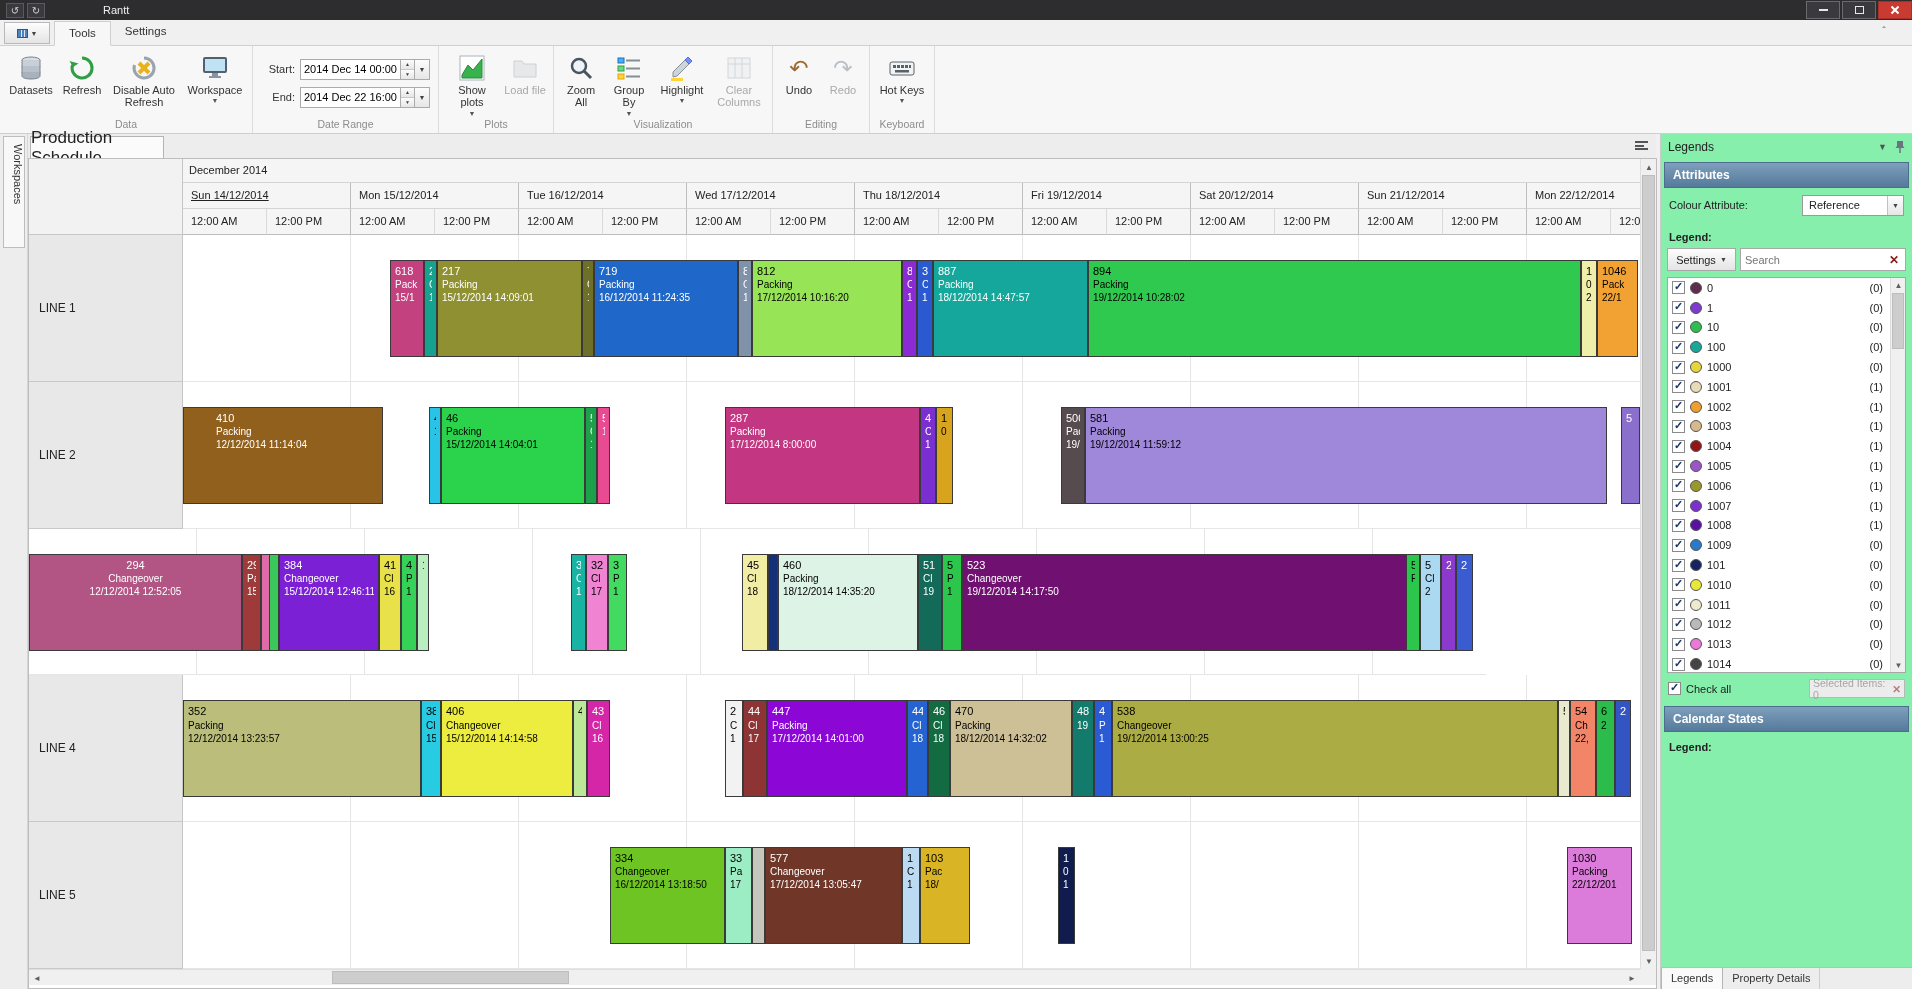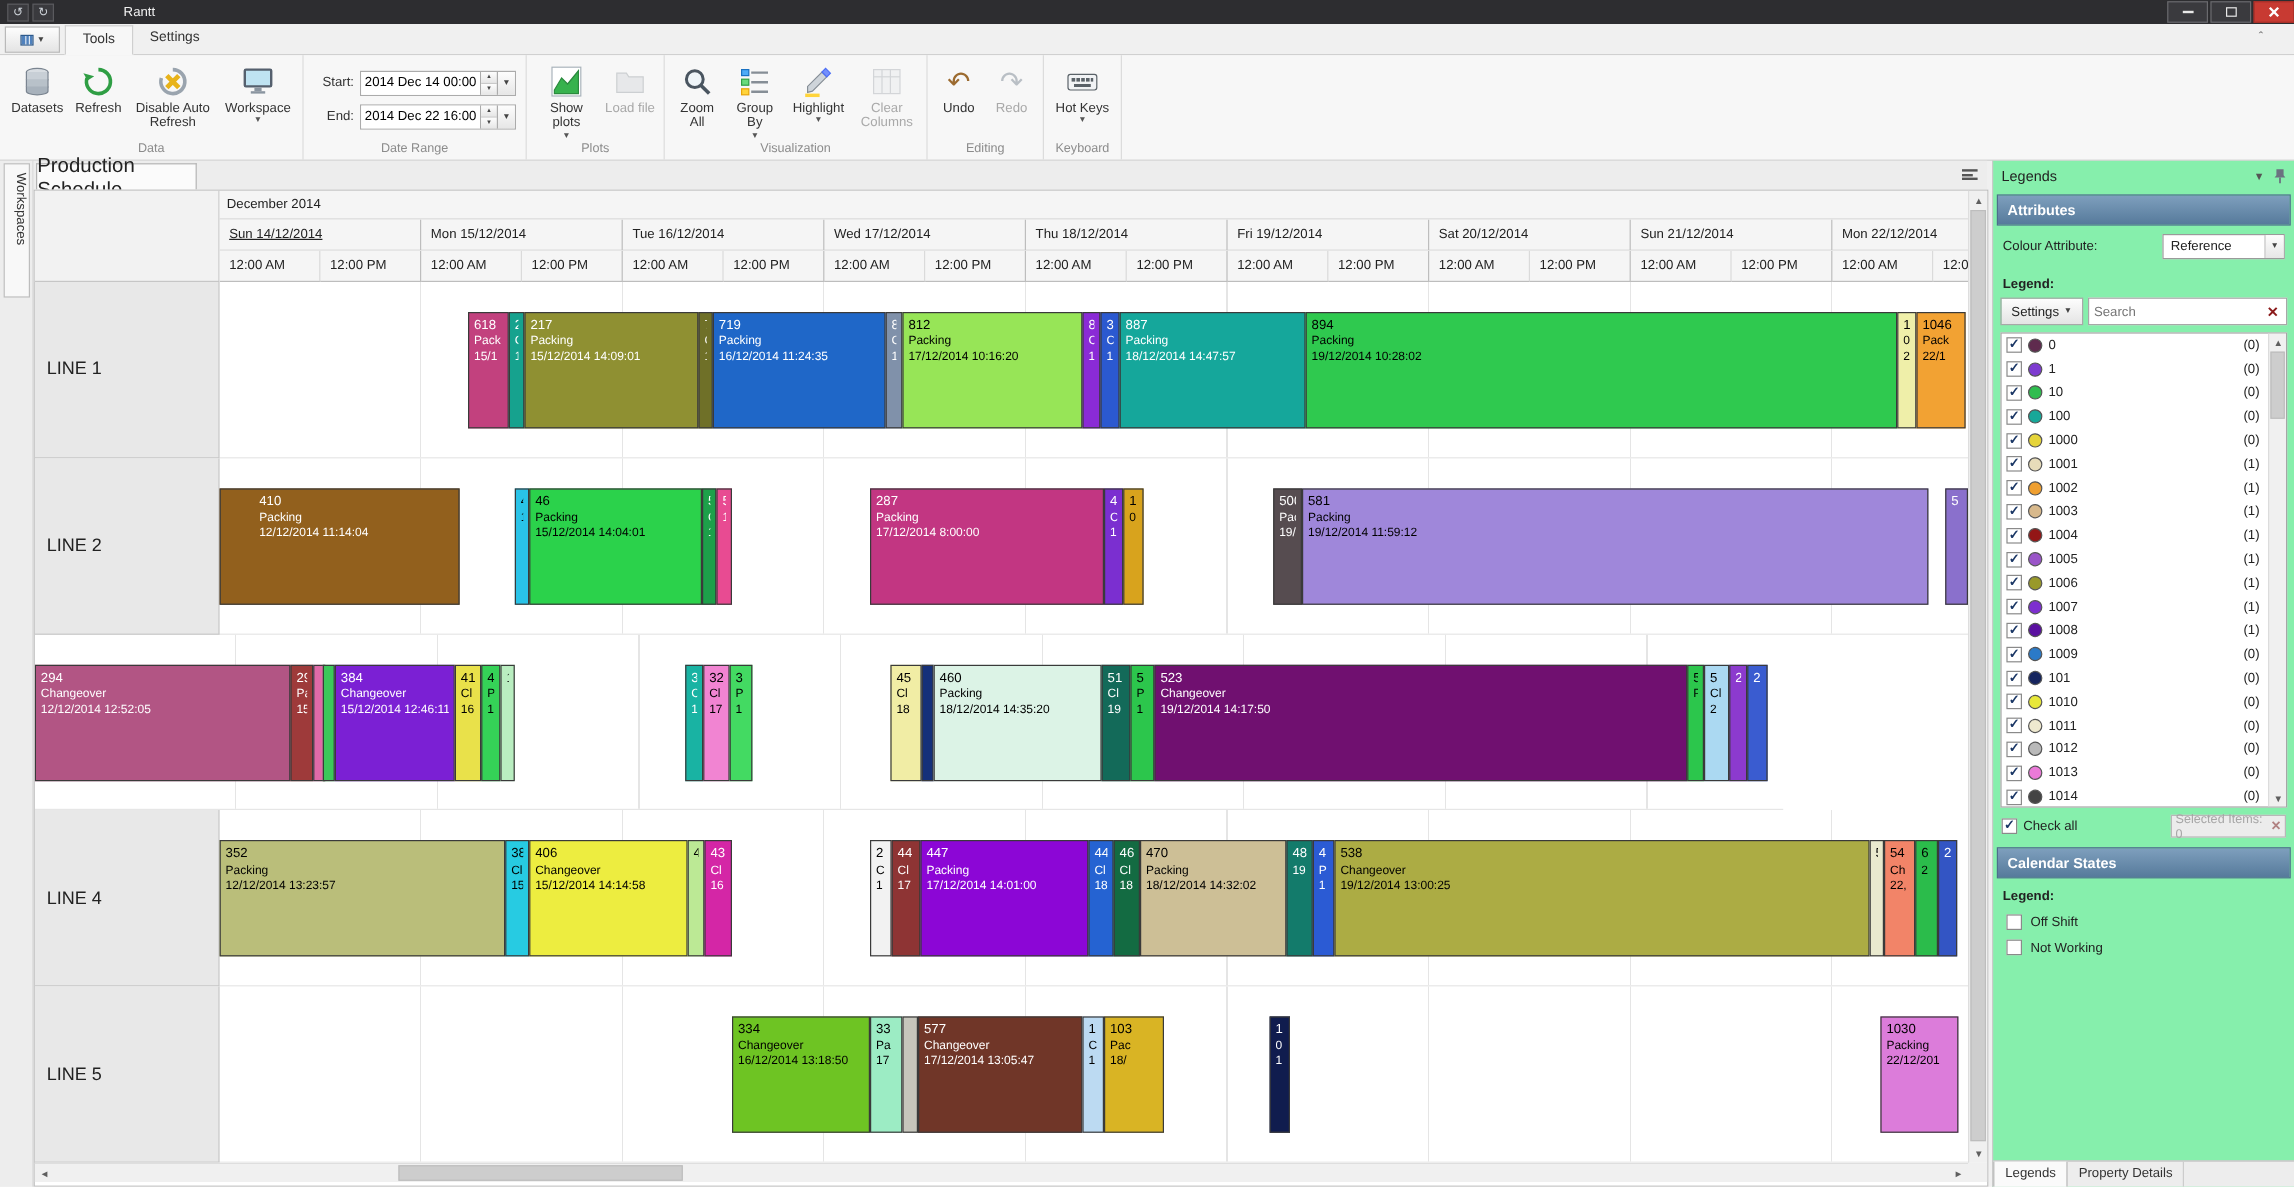--- a/index.html
+++ b/index.html
@@ -66,21 +66,21 @@
   .gantt{position:absolute;left:28px;top:158px;width:1629px;height:831px;background:#fff;border:1px solid #bdbdbd}
   .g-corner{position:absolute;left:0;top:0;width:154px;height:76px;background:#f2f2f2;border-right:1px solid #c6c6c6;border-bottom:1px solid #c6c6c6}
   .month-row{position:absolute;left:154px;top:0;width:1457px;height:24px;background:#f5f5f5;border-bottom:1px solid #d4d4d4;font-size:11px;padding:5px 0 0 6px;overflow:hidden}
   .day-row{position:absolute;left:154px;top:24px;width:1457px;height:26px;display:flex;overflow:hidden;background:#f5f5f5}
   .day-cell{flex:none;border-right:1px solid #bdbdbd;border-bottom:1px solid #d4d4d4;padding:6px 0 0 8px;white-space:nowrap;overflow:hidden}
   .time-row{position:absolute;left:154px;top:50px;width:1457px;height:26px;display:flex;overflow:hidden;background:#f5f5f5}
   .time-cell{flex:none;border-right:1px solid #dadada;border-bottom:1px solid #bdbdbd;padding:6px 0 0 8px;white-space:nowrap;overflow:hidden}
   .time-cell:nth-child(even){border-right-color:#bdbdbd}
   .g-rows{position:absolute;left:0;top:76px;width:1611px;height:734px;overflow:hidden}
   .gantt-row{height:146.8px;display:flex}
-  .row-label{width:154px;flex:none;background:#e8e8e8;border-right:1px solid #c6c6c6;border-bottom:1px solid #c9c9c9;display:flex;align-items:center;padding-left:10px;font-size:15px;color:#222}
+  .row-label{width:154px;flex:none;background:#e8e8e8;border-right:1px solid #c6c6c6;border-bottom:1px solid #c9c9c9;display:flex;align-items:center;padding-left:10px;font-size:12px;color:#222}
   .row-chart{position:relative;width:1457px;flex:none;border-bottom:1px solid #e6e6e6;background:repeating-linear-gradient(to right,transparent 0 167px,#e5e5e5 167px 168px)}
   .bar{position:absolute;top:25px;height:97px;border:1px solid #3a3a3a;padding:3px 4px;overflow:hidden;font-size:10px;line-height:1.3;cursor:default}
   .bar-line{white-space:nowrap;overflow:hidden}
   .bar-id{font-size:11px}
 
   
   .vscroll{position:absolute;left:1611px;top:0;width:16px;height:810px;background:#f0f0f0;border-left:1px solid #dedede}
   .hscroll{position:absolute;left:0;top:810px;width:1611px;height:16px;background:#f0f0f0;border-top:1px solid #dedede}
   .sb-arrow{position:absolute;width:16px;height:16px;color:#5f5f5f;font-size:8px;display:flex;align-items:center;justify-content:center}
   .sb-thumb{position:absolute;background:#cdcdcd;border:1px solid #bdbdbd}
@@ -503,21 +503,21 @@
             <div class="bar-line">Packing</div>
             <div class="bar-line">19/12/2014 11:59:12</div>
           </div>
           <div class="bar" style="left: 1438px; width: 19px; background: rgb(138, 112, 204); color: rgb(255, 255, 255);">
             <div class="bar-line bar-id">5</div>
           </div>
         </div>
       </div>
       <div class="gantt-row">
         <div class="row-chart">
-          <div class="bar" style="left: 0px; width: 213px; background: rgb(178, 85, 132); color: rgb(255, 255, 255);">
+          <div class="bar" style="left: 0px; width: 213px; background: rgb(178, 85, 132); color: rgb(255, 255, 255); text-align: center;">
             <div class="bar-line bar-id">294</div>
             <div class="bar-line">Changeover</div>
             <div class="bar-line">12/12/2014 12:52:05</div>
           </div>
           <div class="bar" style="left: 213px; width: 19px; background: rgb(158, 58, 58); color: rgb(255, 255, 255);">
             <div class="bar-line bar-id">29</div>
             <div class="bar-line">Pa</div>
             <div class="bar-line">15,</div>
           </div>
           <div class="bar" style="left: 232px; width: 8px; background: rgb(224, 106, 168); color: rgb(255, 255, 255);">
@@ -918,28 +918,18 @@
     <div class="cb checked"></div>
     <span>Check all</span>
     <div class="selected-box">
       <span>Selected Items: 0</span>
       <span class="x">✕</span>
     </div>
   </div>
 
   <div class="section-hdr" style="margin-top:8px">Calendar States</div>
   <div class="legend-lbl">Legend:</div>
-  <div>
-      <div class="cal-item">
-        <div class="cb"></div>
-        <div class="cal-label">Off Shift</div>
-      </div>
-      <div class="cal-item">
-        <div class="cb"></div>
-        <div class="cal-label">Not Working</div>
-      </div>
-    </div>
 
   <div class="rp-tabs">
     <div class="rp-tab active">Legends</div>
     <div class="rp-tab">Property Details</div>
   </div>
 </div>
 
 </body></html>

